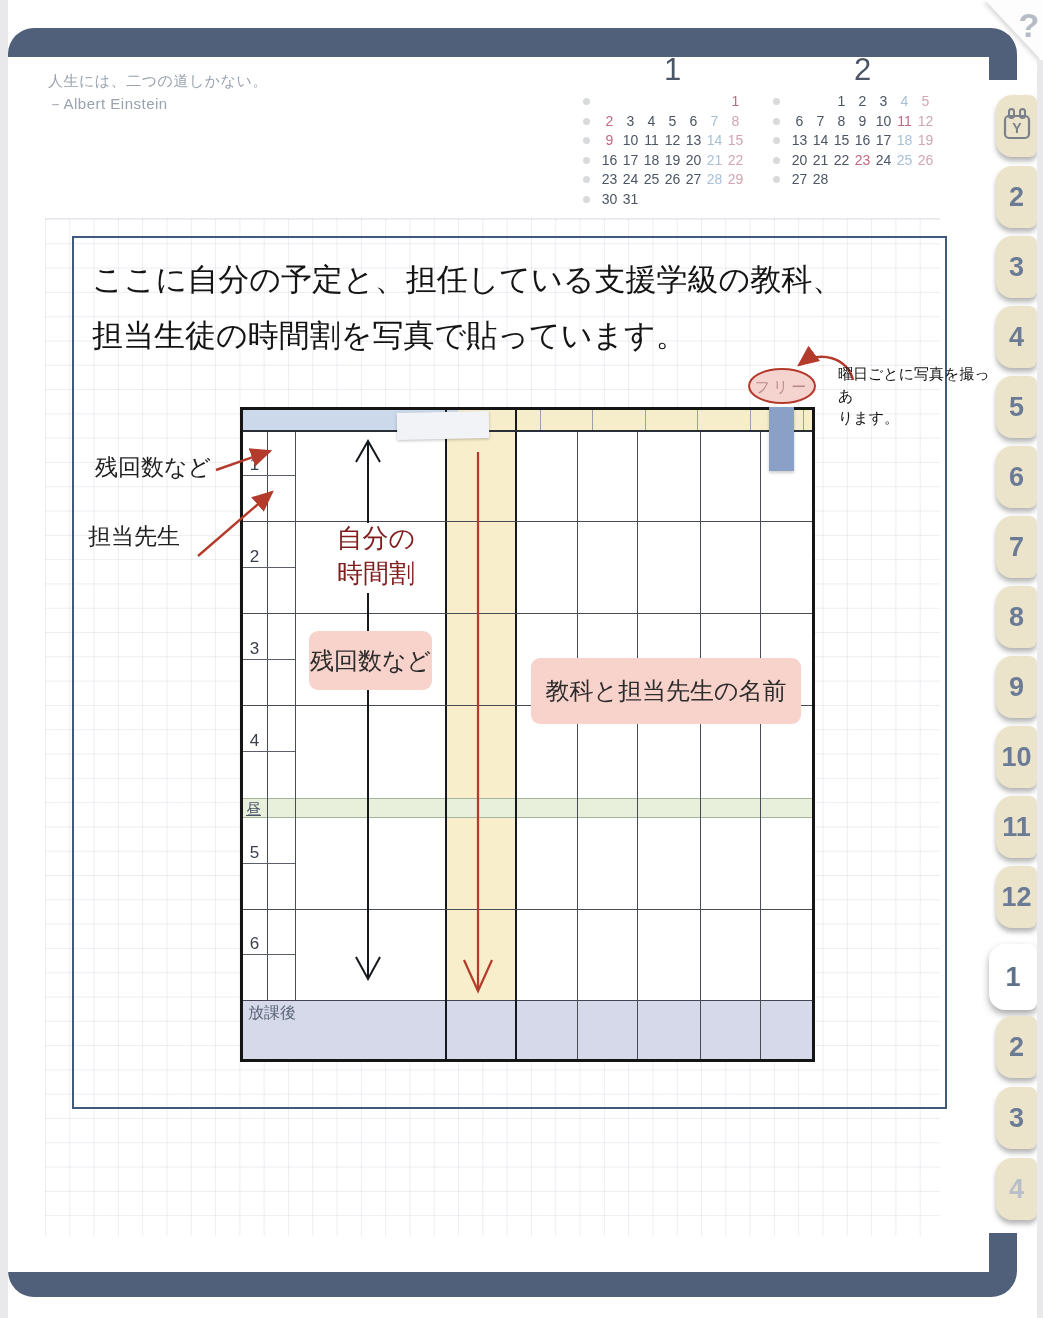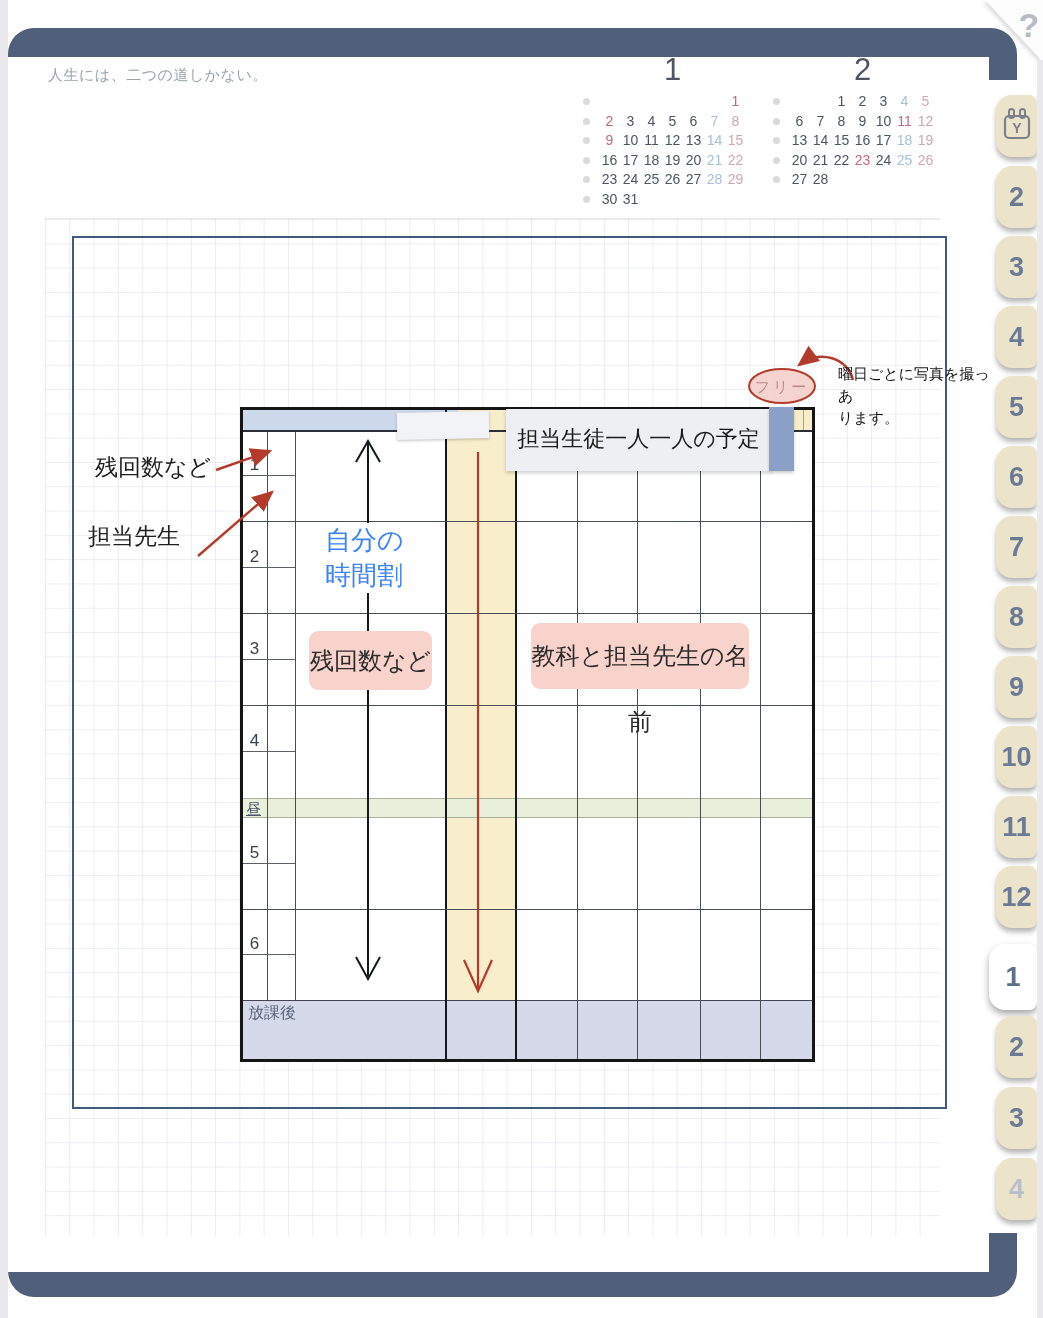--- a/index.html
+++ b/index.html
@@ -23,21 +23,21 @@
   .help{left:1014px;top:2px;width:30px;height:46px;font-size:34px;font-weight:bold;color:#b6bcc5;
         text-align:center;line-height:46px;}
 
   
   .grid{left:45px;top:218px;width:895px;height:1017px;
         background-image:linear-gradient(to right,rgba(185,192,206,.28) 1px,transparent 1px),
                          linear-gradient(to bottom,rgba(185,192,206,.28) 1px,transparent 1px);
         background-size:24.3px 24.3px;border-top:1px solid rgba(185,192,206,.35);}
 
   
-  .quote{left:48px;top:64px;width:520px;color:#99a2ad;font-size:15px;line-height:22.5px;letter-spacing:.5px;}
+  .quote{left:48px;top:70px;width:520px;color:#99a2ad;font-size:15px;line-height:22.5px;letter-spacing:.5px;}
   .quote div{white-space:nowrap;}
 
   
   .cal-title{top:52px;width:147px;text-align:center;font-size:31px;font-weight:500;color:#4d5665;}
   .cal-grid{top:92px;}
   .cal-row{display:flex;align-items:center;height:19.5px;}
   .cal-bullet{width:7px;height:7px;border-radius:50%;background:#d9dadc;margin-right:9px;flex:0 0 auto;}
   .cal-cell{width:21px;text-align:center;font-size:14px;font-weight:500;line-height:19.5px;}
   .dw{color:#4b5563}.ds{color:#a7c0d8}.du{color:#d0a6b1}.dh{color:#c06a80}
 
@@ -63,23 +63,23 @@
   .after-label{left:5px;top:593px;font-size:16px;color:#5c6678;}
   .htick{position:absolute;top:0;width:1px;height:20px;background:#9aa2ae;}
 
   
   .whitebox{left:397px;top:412px;width:92px;height:27px;background:#f2f3f6;box-shadow:0 1px 3px rgba(0,0,0,.25);transform:rotate(-1.2deg);}
   .graylabel{left:506px;top:409px;width:265px;height:62px;background:#edeff3;box-shadow:0 2px 4px rgba(0,0,0,.2);
              font-size:22px;color:#1b1b1b;text-align:center;line-height:60px;}
   .bluerect{left:769px;top:407px;width:25px;height:64px;background:#8ba0c6;box-shadow:0 2px 3px rgba(0,0,0,.2);}
   .pink{background:#f8d3cb;border-radius:9px;color:#2b2b2b;}
   .pink.p1{left:309px;top:631px;width:123px;height:59px;font-size:24px;text-align:center;line-height:59px;}
-  .pink.p2{left:531px;top:623px;width:218px;height:66px;font-size:24px;text-align:center;line-height:66px;}
+  .pink.p2{left:531px;top:658px;width:270px;height:66px;font-size:24px;text-align:center;line-height:66px;}
   .pink.p3{left:423px;top:714px;width:126px;height:127px;font-size:24px;line-height:38px;padding:8px 0 0 12px;box-sizing:border-box;}
-  .mytt{left:325px;top:523px;width:90px;text-align:left;font-size:26px;line-height:35px;color:#3b82f6;background:#ffffff;}
+  .mytt{left:325px;top:523px;width:90px;text-align:right;font-size:26px;line-height:35px;color:#7f1d1d;background:#ffffff;font-family:Liberation Mono, monospace;}
 
   
   .ann{color:#1f1f1f;font-size:23px;}
   .ann.a1{left:95px;top:452px;}
   .ann.a2{left:88px;top:521px;}
   .free{left:748px;top:368px;width:68px;height:36px;border:2px solid #b43a2c;border-radius:50%;
         background:rgba(243,203,199,.85);text-align:center;line-height:33px;font-size:15px;letter-spacing:3px;color:#bb8a8d;box-sizing:border-box;}
   .photonote{left:838px;top:363px;width:175px;font-size:15px;line-height:22px;color:#141414;}
 
   svg.overlay{position:absolute;left:0;top:0;pointer-events:none;}
@@ -97,20 +97,21 @@
 
 <div class="screen">
 
   <div class="abs gutter-left"></div>
   <div class="abs frame"></div>
   <div class="abs paper"></div>
   <div class="abs grid"></div>
 
   <div class="abs quote">
     <div>人生には、二つの道しかない。</div>
+    <div>－Albert Einstein</div>
   </div>
 
   <div id="cal1">
       <div class="abs cal-title" style="left: 599px;">1</div>
       <div class="abs cal-grid" style="left: 583px;">
         <div class="cal-row">
           <span class="cal-bullet"></span>
           <span class="cal-cell "></span>
           <span class="cal-cell "></span>
           <span class="cal-cell "></span>
@@ -221,20 +222,24 @@
           <span class="cal-cell "></span>
           <span class="cal-cell "></span>
           <span class="cal-cell "></span>
           <span class="cal-cell "></span>
           <span class="cal-cell "></span>
         </div>
       </div>
     </div>
 
   <div class="abs bluebox"></div>
+  <div class="abs note-title">
+    <div>ここに自分の予定と、担任している支援学級の教科、</div>
+    <div>担当生徒の時間割を写真で貼っています。</div>
+  </div>
 
   <div class="abs table">
     <div class="abs band-blue"></div>
     <div class="abs band-cream"></div>
     <div class="abs col-yellow"></div>
     <div class="abs band-green"></div>
     <div class="abs band-lav"></div>
     <div id="tt-lines">
         <div class="vline" style="left: 24px; top: 20px; height: 570px;"></div>
         <div class="vline" style="left: 52px; top: 20px; height: 570px;"></div>
@@ -288,21 +293,20 @@
     <path d="M478 452 L478 988" stroke="#b43a2c" stroke-width="2.2" fill="none"></path>
     <path d="M464 960 L478 991 L492 960" stroke="#b43a2c" stroke-width="2.2" fill="none"></path>
 
     <path d="M216 470 L270 451" stroke="#b43a2c" stroke-width="2.4" fill="none" marker-end="url(#redhead)"></path>
     <path d="M198 556 L272 492" stroke="#b43a2c" stroke-width="2.4" fill="none" marker-end="url(#redhead)"></path>
 
     <path d="M853 380 C848 358 820 349 799 365" stroke="#b43a2c" stroke-width="2.4" fill="none" marker-end="url(#redhead)"></path>
   </svg>
 
   <div class="abs whitebox"></div>
-  <div class="abs graylabel">担当生徒一人一人の予定</div>
   <div class="abs bluerect"></div>
   <div class="abs mytt">
     <div>自分の</div>
     <div>時間割</div>
   </div>
   <div class="abs pink p1">残回数など</div>
   <div class="abs pink p2">教科と担当先生の名前</div>
 
   <div class="abs ann a1">残回数など</div>
   <div class="abs ann a2">担当先生</div>

